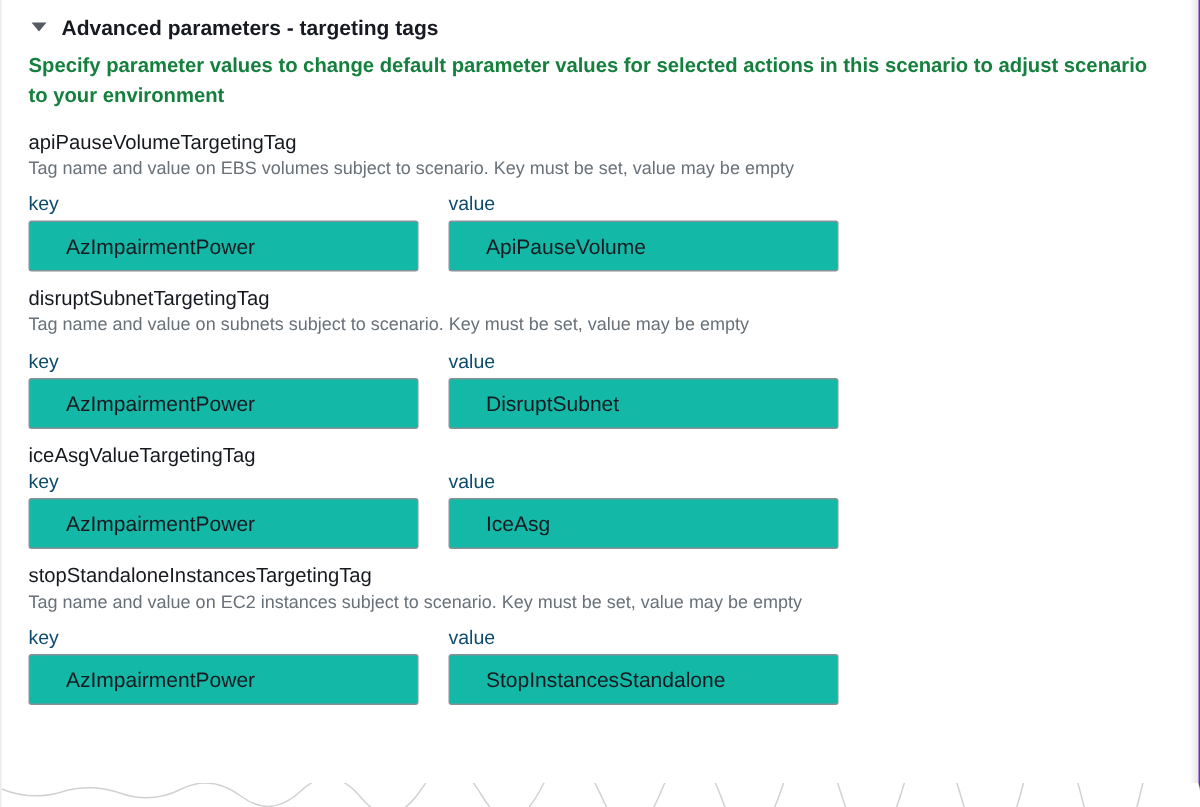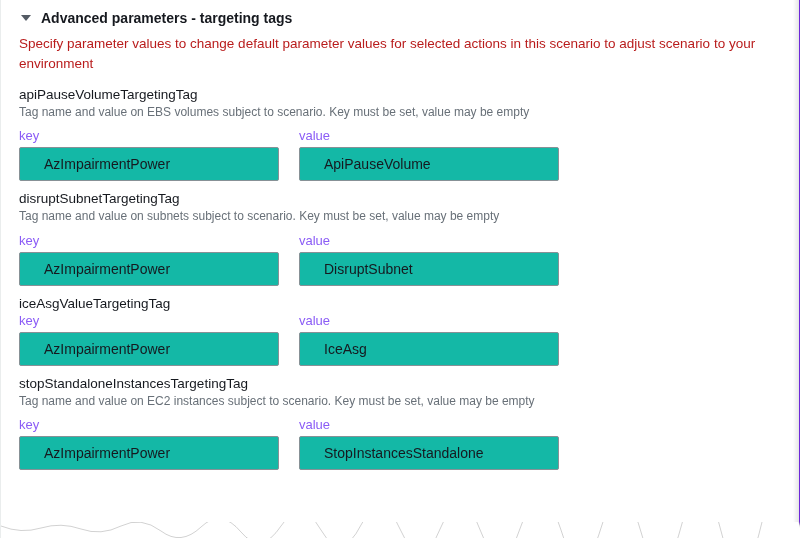--- a/index.html
+++ b/index.html
@@ -48,23 +48,23 @@
       display: inline-flex;
       align-items: center;
       justify-content: center;
       width: 14px;
       height: 14px;
     }
     .caret svg {
       display: block;
     }
     .section-desc {
-      font-weight: 400;
+      font-weight: 700;
       font-size: 13.5px;
-      color: #b91c1c;
+      color: #15803d;
       line-height: 1.45;
       margin-bottom: 14px;
       padding-bottom: 0;
     }
     .param-block {
       margin-bottom: 10px;
     }
     .param-title {
       font-weight: 400;
       font-size: 13.5px;
@@ -82,21 +82,21 @@
       flex-direction: row;
       gap: 20px;
     }
     .kv-col {
       display: flex;
       flex-direction: column;
       width: 260px;
     }
     .field-label {
       font-size: 13px;
-      color: #8b5cf6;
+      color: #0c4a6e;
       margin-bottom: 4px;
     }
     .text-input {
       height: 34px;
       padding: 4px 24px;
       border: 1px solid #879196;
       border-radius: 2px;
       font-size: 14px;
       font-family: inherit;
       color: #16191f;

